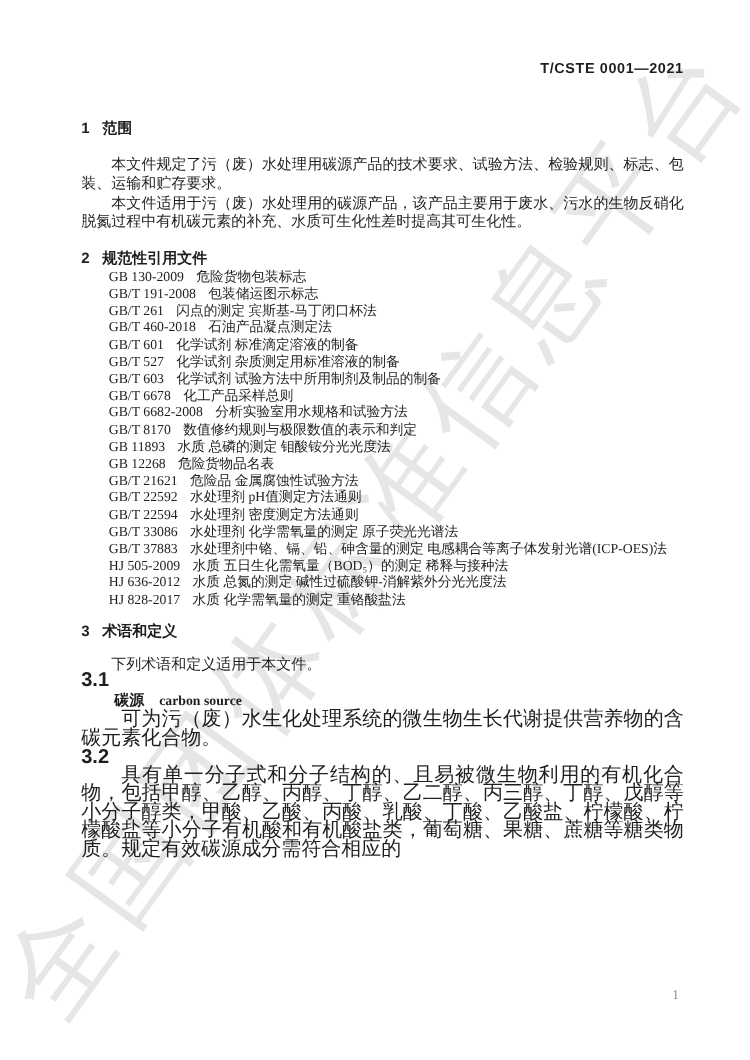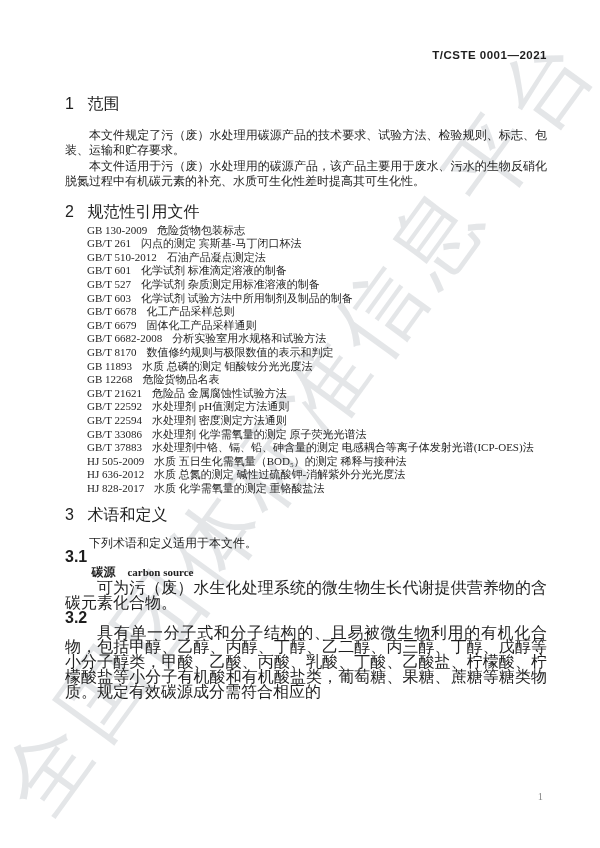--- a/index.html
+++ b/index.html
@@ -44,22 +44,22 @@
   .doc-title {
     margin-top: 29px;
     text-align: center;
     font-family: "Liberation Sans", sans-serif;
     font-weight: bold;
     font-size: 21px;
     letter-spacing: 1.5px;
   }
   .sec-heading {
     font-family: "Liberation Sans", sans-serif;
-    font-weight: normal;
-    font-size: 16px;
+    font-weight: bold;
+    font-size: 12px;
   }
   .sec-heading .sec-num { display: inline-block; margin-right: 0.85em; }
   .h-scope { margin-top: 33px; }
   .h-refs  { margin-top: 12px; }
   .h-terms { margin-top: 9px; }
   .para {
     font-size: 12px;
     line-height: 15.4px;
     text-align: justify;
     text-indent: 2em;
@@ -129,27 +129,27 @@
     </div>
     <p class="para para-first">本文件规定了污（废）水处理用碳源产品的技术要求、试验方法、检验规则、标志、包装、运输和贮存要求。</p>
     <p class="para">本文件适用于污（废）水处理用的碳源产品，该产品主要用于废水、污水的生物反硝化脱氮过程中有机碳元素的补充、水质可生化性差时提高其可生化性。</p>
 
     <div class="sec-heading h-refs">
       <span class="sec-num">2</span><span>规范性引用文件</span>
     </div>
 
     <ul class="ref-list">
       <li class="ref-item"><span class="ref-code">GB 130-2009</span><span>危险货物包装标志</span></li>
+      <li class="ref-item"><span class="ref-code">GB/T 191-2008</span><span>包装储运图示标志</span></li>
       <li class="ref-item"><span class="ref-code">GB/T 261</span><span>闪点的测定 宾斯基-马丁闭口杯法</span></li>
-      <li class="ref-item"><span class="ref-code">GB/T 510-2012</span><span>石油产品凝点测定法</span></li>
+      <li class="ref-item"><span class="ref-code">GB/T 460-2018</span><span>石油产品凝点测定法</span></li>
       <li class="ref-item"><span class="ref-code">GB/T 601</span><span>化学试剂 标准滴定溶液的制备</span></li>
       <li class="ref-item"><span class="ref-code">GB/T 527</span><span>化学试剂 杂质测定用标准溶液的制备</span></li>
       <li class="ref-item"><span class="ref-code">GB/T 603</span><span>化学试剂 试验方法中所用制剂及制品的制备</span></li>
       <li class="ref-item"><span class="ref-code">GB/T 6678</span><span>化工产品采样总则</span></li>
-      <li class="ref-item"><span class="ref-code">GB/T 6679</span><span>固体化工产品采样通则</span></li>
       <li class="ref-item"><span class="ref-code">GB/T 6682-2008</span><span>分析实验室用水规格和试验方法</span></li>
       <li class="ref-item"><span class="ref-code">GB/T 8170</span><span>数值修约规则与极限数值的表示和判定</span></li>
       <li class="ref-item"><span class="ref-code">GB 11893</span><span>水质 总磷的测定 钼酸铵分光光度法</span></li>
       <li class="ref-item"><span class="ref-code">GB 12268</span><span>危险货物品名表</span></li>
       <li class="ref-item"><span class="ref-code">GB/T 21621</span><span>危险品 金属腐蚀性试验方法</span></li>
       <li class="ref-item"><span class="ref-code">GB/T 22592</span><span>水处理剂 pH值测定方法通则</span></li>
       <li class="ref-item"><span class="ref-code">GB/T 22594</span><span>水处理剂 密度测定方法通则</span></li>
       <li class="ref-item"><span class="ref-code">GB/T 33086</span><span>水处理剂 化学需氧量的测定 原子荧光光谱法</span></li>
       <li class="ref-item"><span class="ref-code">GB/T 37883</span><span>水处理剂中铬、镉、铅、砷含量的测定 电感耦合等离子体发射光谱(ICP-OES)法</span></li>
       <li class="ref-item"><span class="ref-code">HJ 505-2009</span><span>水质 五日生化需氧量（BOD₅）的测定 稀释与接种法</span></li>

